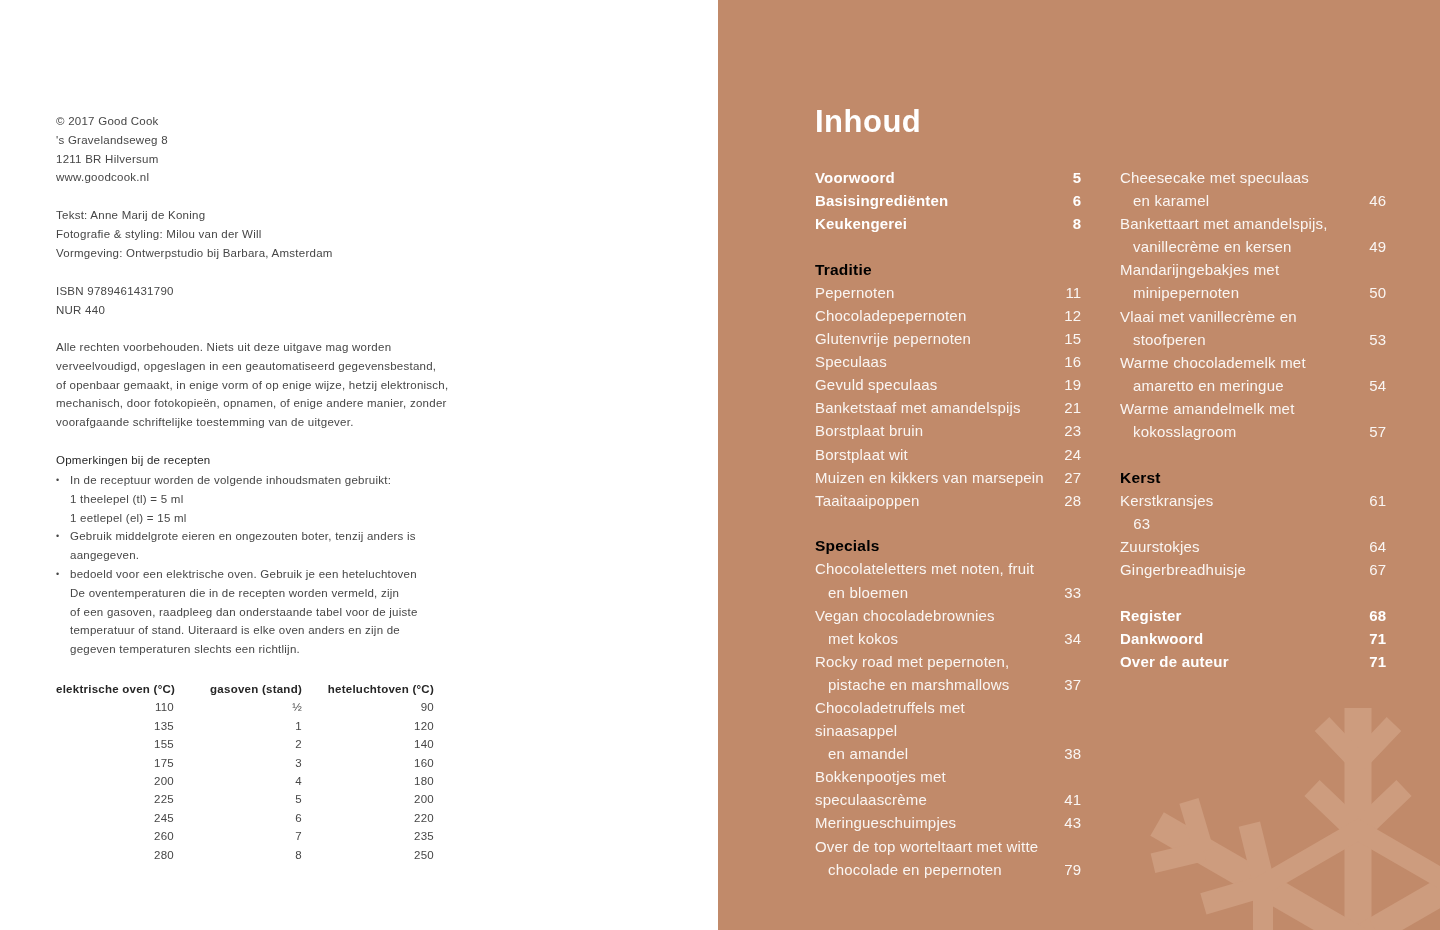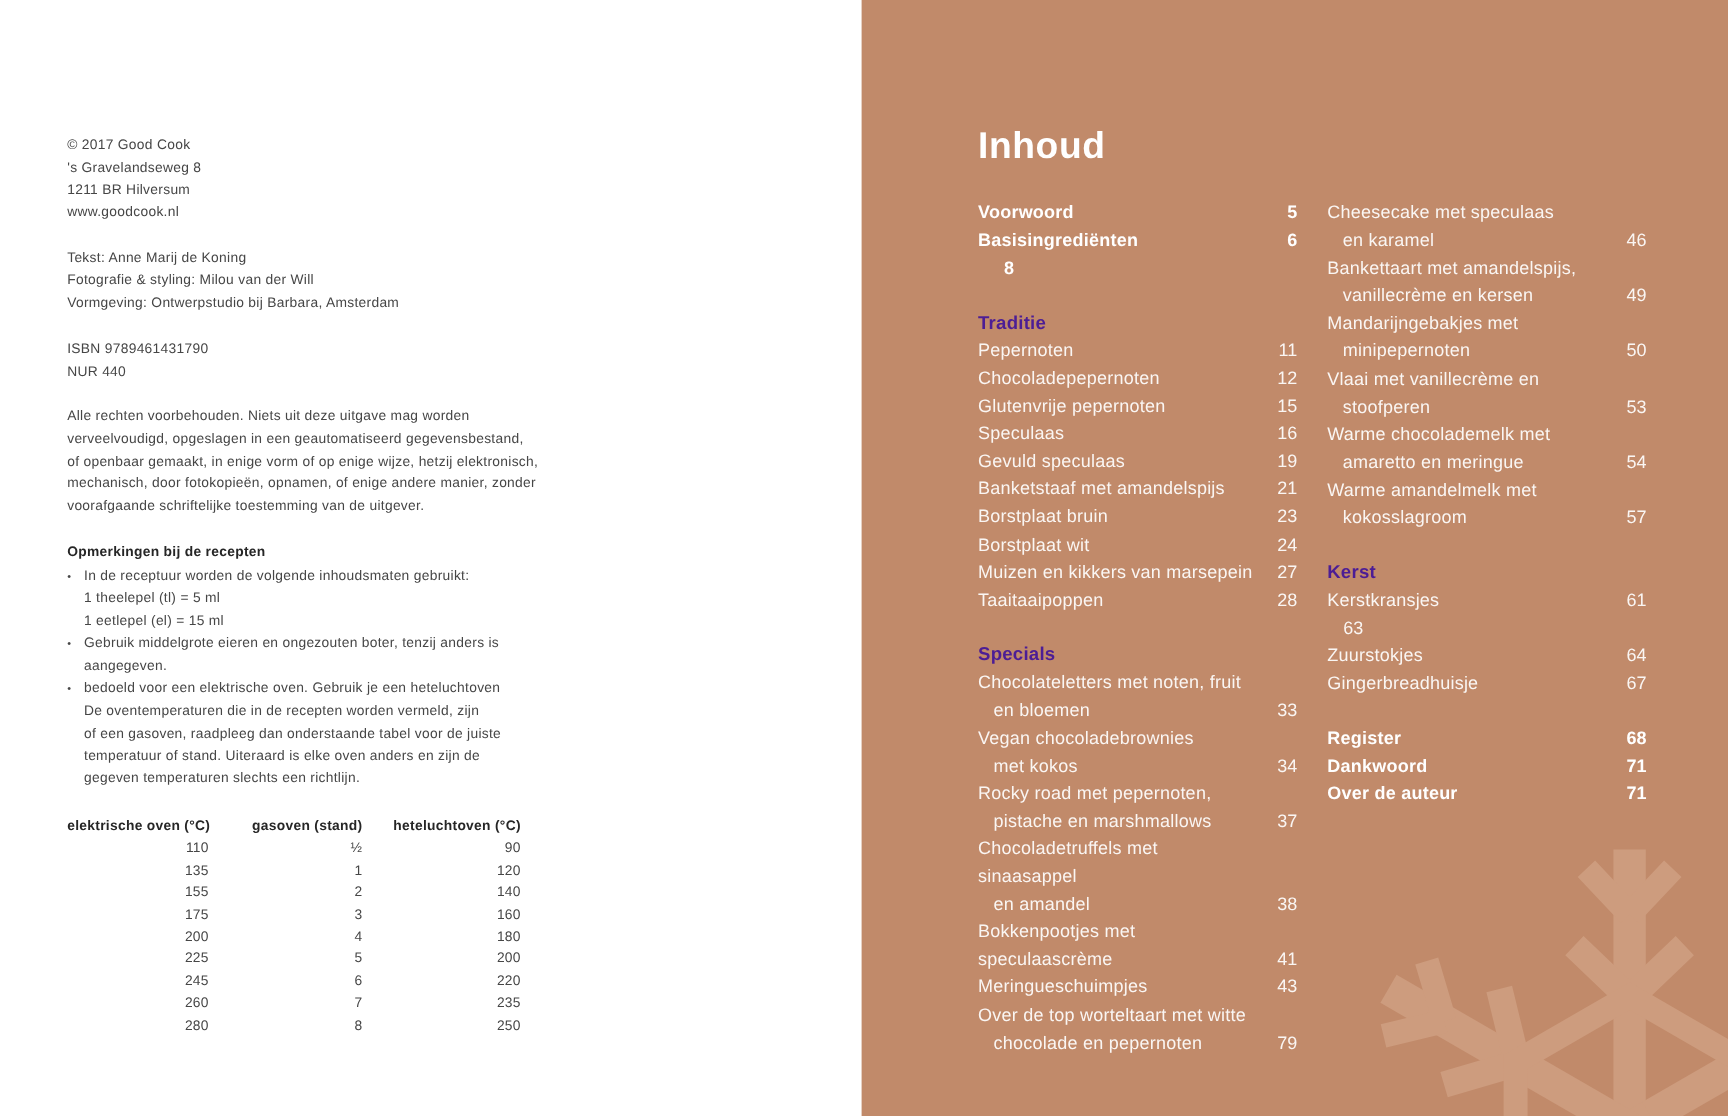--- a/index.html
+++ b/index.html
@@ -4,45 +4,45 @@
 <style>
   * { margin:0; padding:0; box-sizing:border-box; }
   html,body { width:1440px; height:930px; background:#ffffff; overflow:hidden;
     font-family:"Liberation Sans", sans-serif; }
   .spread { position:relative; width:1440px; height:930px; }
 
   
   .page-left { position:absolute; left:0; top:0; width:710px; height:930px; background:#ffffff; }
   .lblock { position:absolute; left:56px; }
   .tline { font-size:11.5px; line-height:18.8px; letter-spacing:0.25px; color:var(--left-text); white-space:nowrap; }
-  .notes-title { font-size:11.5px; line-height:18.8px; letter-spacing:0.25px; font-weight:bold; color:var(--left-heading);text-align:center; }
+  .notes-title { font-size:11.5px; line-height:18.8px; letter-spacing:0.25px; font-weight:normal; color:var(--left-heading);text-align:center; }
   .note-item { display:flex; }
   .note-bullet { width:14px; font-size:9px; line-height:18.8px; color:var(--left-text); }
   .note-lines { flex:1; }
 
   .oven-table { position:absolute; left:56px; top:680px; display:grid; grid-template-columns:118px 128px 132px; }
   .oven-cell { font-size:11.5px; line-height:18.4px; letter-spacing:0.25px; text-align:right; color:var(--left-text); white-space:nowrap; }
   .oven-head { font-weight:bold; color:var(--left-heading); }
 
   
   .page-right { position:absolute; left:718px; top:0; width:722px; height:930px;
     background:var(--page-bg); overflow:hidden; }
   .snowflake { position:absolute; left:360px; top:660px; }
   .toc-title { position:absolute; left:97px; top:104px; font-size:31px; font-weight:bold;
     letter-spacing:0.5px; color:#ffffff; }
   .toc-col { position:absolute; top:166px; width:266px; }
   #toc-col-1 { left:97px; }
-  #toc-col-2 { left:388px; }
+  #toc-col-2 { left:402px; }
   .toc-entry { display:flex; align-items:flex-end; }
   .toc-lines { flex:1; }
   .toc-line { font-size:15px; line-height:23.1px; color:rgba(255,255,255,0.92); letter-spacing:0.2px; }
   .toc-line.cont { padding-left:13px; }
   .toc-page { width:30px; text-align:right; font-size:15px; line-height:23.1px; color:rgba(255,255,255,0.92); }
   .toc-entry.bold .toc-line, .toc-entry.bold .toc-page { font-weight:bold; color:#ffffff; }
-  .toc-header { font-size:15.5px; line-height:23.1px; font-weight:bold; color:#4c1d95; letter-spacing:0.2px; }
+  .toc-header { font-size:15.5px; line-height:23.1px; font-weight:bold; color:#000000; letter-spacing:0.2px; }
   .toc-gap { height:22.5px; }
 </style>
 </head>
 <body>
 
 <div class="spread">
 
   <section class="page-left">
     <div class="lblock" style="top:112px" id="colophon-lines">
         <div class="tline">© 2017 Good Cook</div>
@@ -174,20 +174,23 @@
           </div>
           <div class="toc-page">5</div>
         </div>
         <div class="toc-entry bold">
           <div class="toc-lines">
             <div class="toc-line">Basisingrediënten</div>
           </div>
           <div class="toc-page">6</div>
         </div>
         <div class="toc-entry bold">
+          <div class="toc-lines">
+            <div class="toc-line">Keukengerei</div>
+          </div>
           <div class="toc-page">8</div>
         </div>
         <div class="toc-gap"></div>
         <div class="toc-header">Traditie</div>
         <div class="toc-entry">
           <div class="toc-lines">
             <div class="toc-line">Pepernoten</div>
           </div>
           <div class="toc-page">11</div>
         </div>

